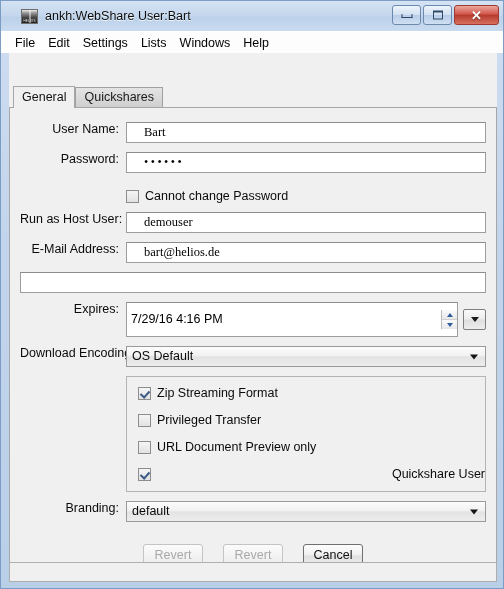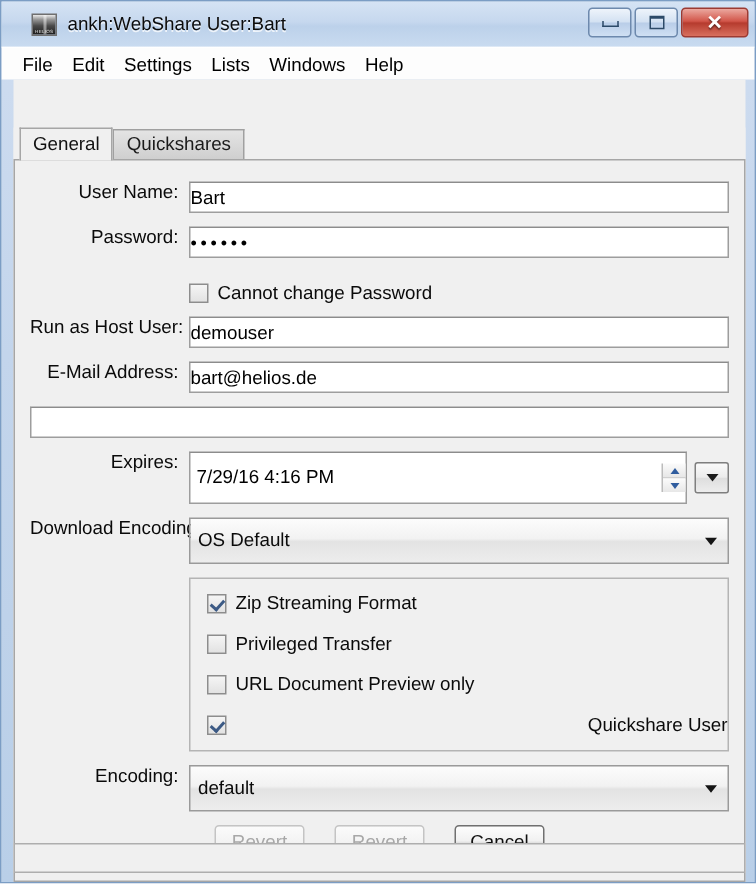--- a/index.html
+++ b/index.html
@@ -224,24 +224,24 @@
 
   .field {
     flex: 1 1 auto;
     height: 21px;
     box-sizing: border-box;
     border: 1px solid #9d9d9d;
     border-top-color: #8c8c8c;
     background: #ffffff;
     font-size: 12.5px;
     color: #000;
-    padding: 0 0 0 0;
+    padding: 0 0 0 17px;
     line-height: 19px;
     outline: none;
-    font-family: Liberation Sans, sans-serif;
+    font-family: Liberation Serif, serif;
   }
   .field.pw {
     letter-spacing: 2.5px;
     font-size: 12px;
   }
 
   
   .cbrow {
     display: flex;
     align-items: center;
@@ -351,21 +351,21 @@
     transform: translate(-50%,-60%);
     width: 0; height: 0;
     border-left: 4px solid transparent;
     border-right: 4px solid transparent;
     border-top: 5px solid #1c1c1c;
   }
 
   
   .combo {
     flex: 1 1 auto;
-    height: 31px;
+    height: 21px;
     box-sizing: border-box;
     border: 1px solid #9a9a9a;
     background: linear-gradient(180deg, #fcfcfc 0%, #f2f2f2 45%, #e3e3e3 52%, #ededed 100%);
     display: flex;
     align-items: center;
     position: relative;
     cursor: default;
   }
   .combo-text {
     font-size: 12.5px;
@@ -552,21 +552,21 @@
             <div class="cb"></div>
             <div class="cb-label">URL Document Preview only</div>
           </div>
           <div class="cbrow">
             <div class="cb checked"></div>
             <div class="cb-label">Quickshare User</div>
           </div>
         </div>
 
         <div class="row">
-          <div class="lbl">Encoding:</div>
+          <div class="lbl">Branding:</div>
           <div class="combo">
             <span class="combo-text">default</span>
             <span class="combo-arrow"></span>
           </div>
         </div>
 
       </div>
 
       <div class="btnbar">
         <button class="btn disabled">Revert</button>

